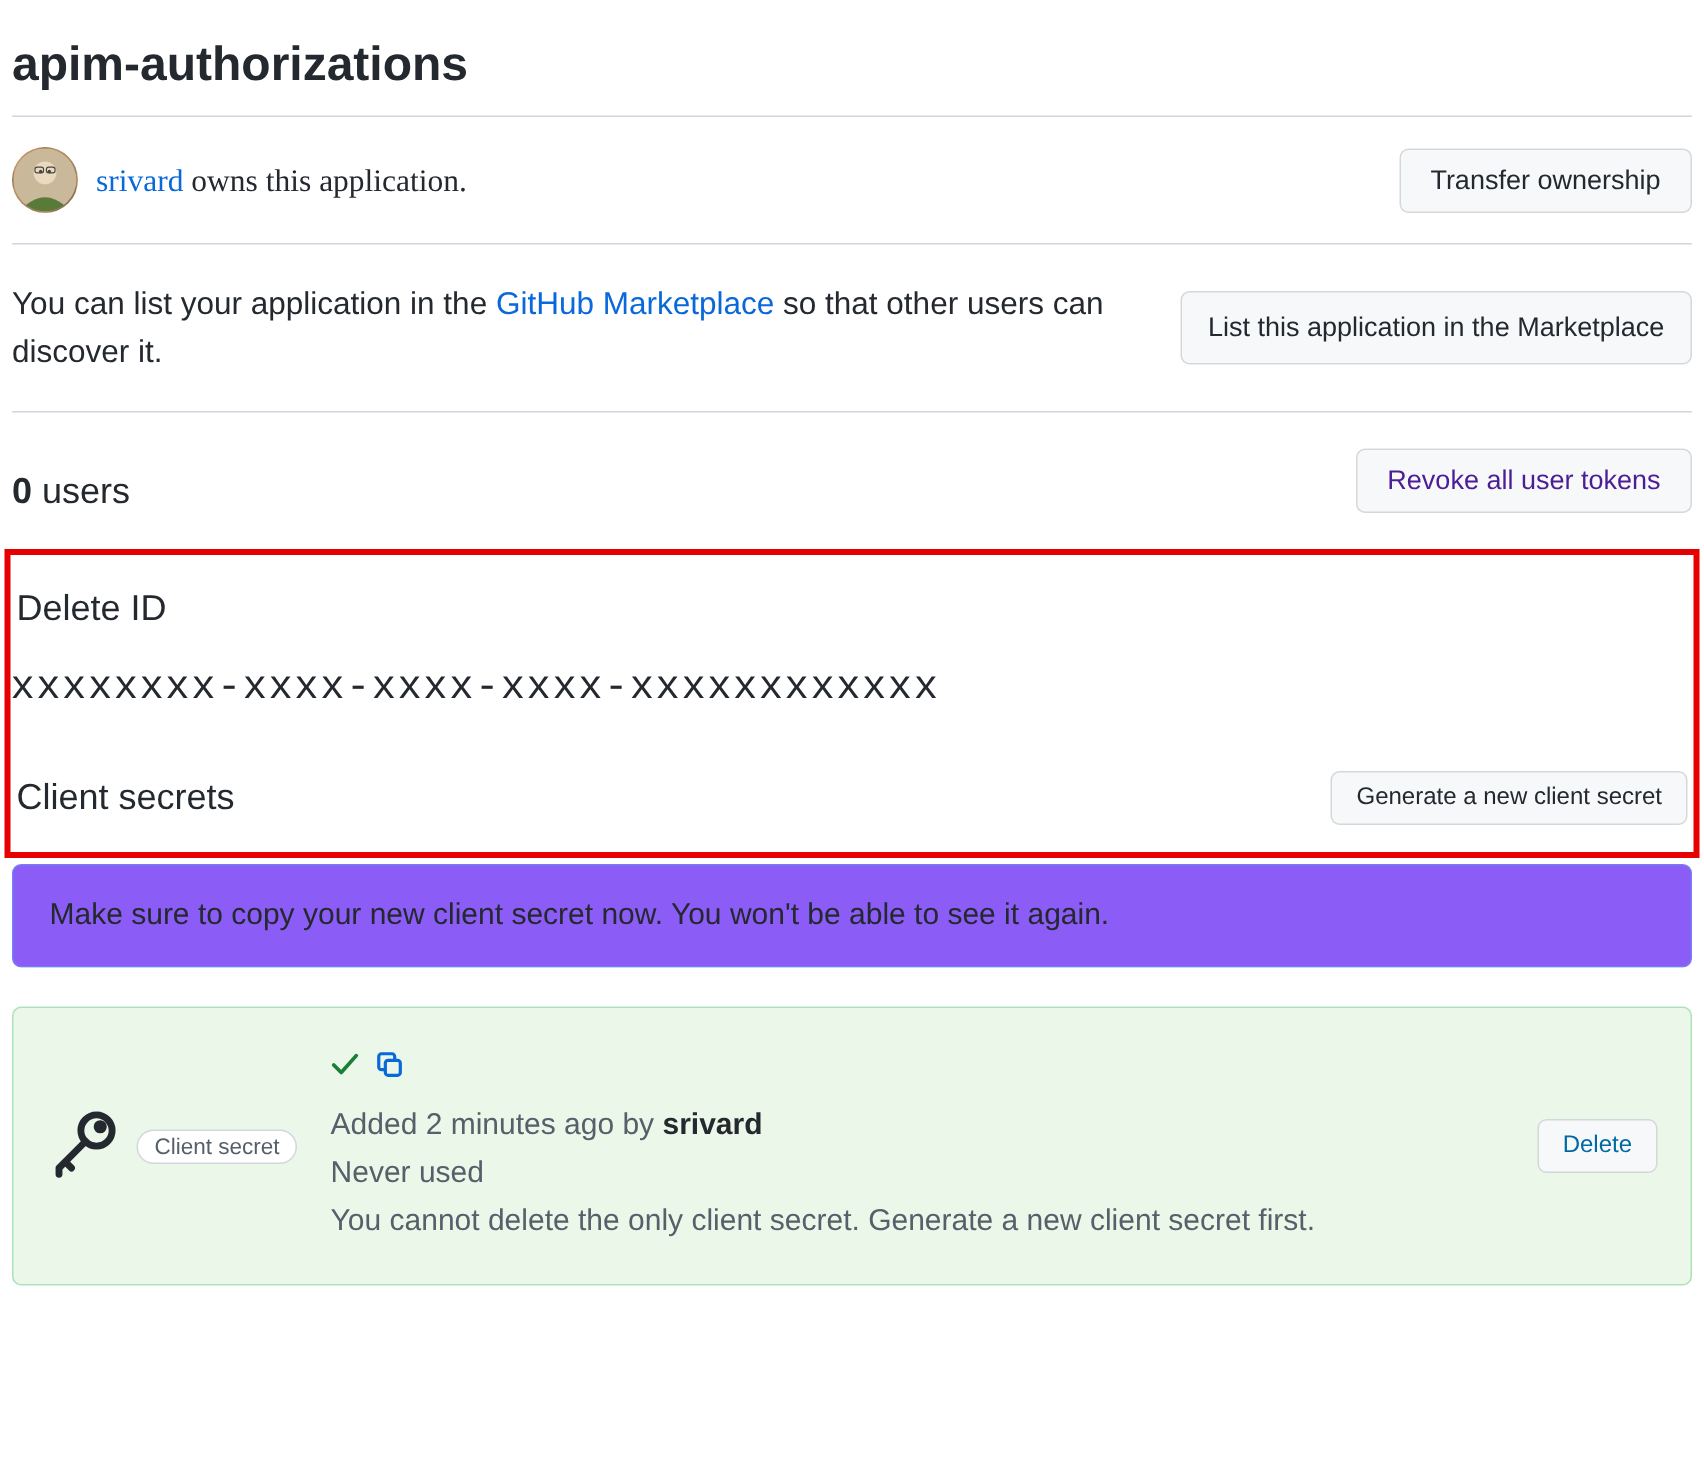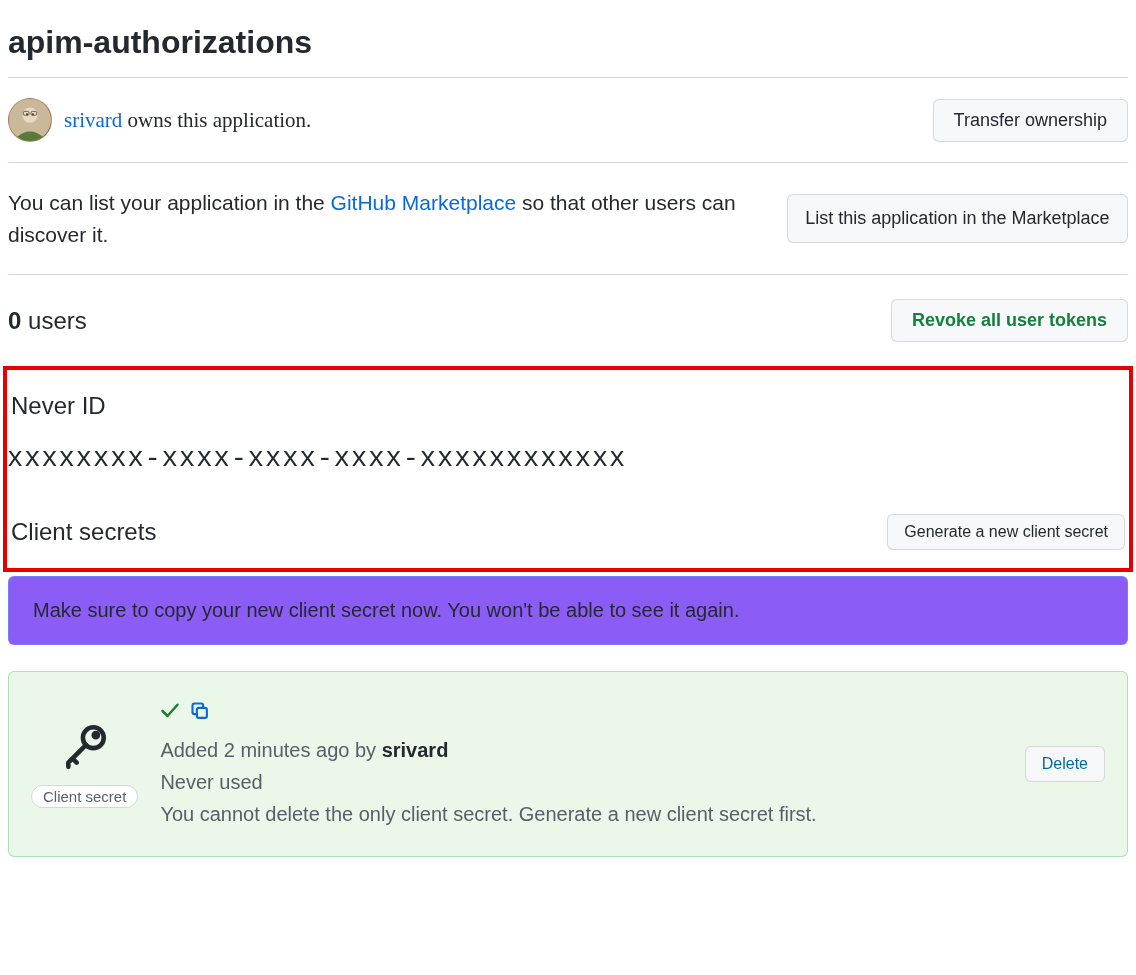--- a/index.html
+++ b/index.html
@@ -65,22 +65,21 @@
       color: #24292f;
       cursor: pointer;
       line-height: 1.5;
     }
     .btn-small {
       font-size: 16px;
       padding: 5px 16px;
       margin-left: 48px;
     }
     .btn-danger {
-      color: #15803d;
-      font-weight: bold;
+      color: #4c1d95;
     }
     .btn-danger-light {
       color: #0369a1;
     }
     .marketplace-row {
       display: flex;
       align-items: center;
       justify-content: space-between;
       gap: 16px;
       padding: 24px 0;
@@ -95,21 +94,21 @@
       text-decoration: none;
       margin-top: 24px;
     }
     .btn-multiline {
       width: 370px;
       text-align: center;
       padding: 10px 15px;
     }
     .users-row {
       display: flex;
-      align-items: center;
+      align-items: flex-end;
       justify-content: space-between;
       padding: 24px 0;
       border-bottom: 1px solid #d0d7de;
     }
     .users-heading {
       font-size: 24px;
       font-weight: 400;
     }
     .users-count {
       font-weight: 600;
@@ -155,21 +154,20 @@
       border: 1px solid rgba(74,194,107,0.4);
       border-radius: 6px;
       padding: 26px 22px;
       margin-top: 26px;
       display: flex;
       align-items: center;
       gap: 22px;
     }
     .secret-key-col {
       display: flex;
-      flex-direction: column;
       align-items: center;
       gap: 10px;
       text-align: right;
     }
     .key-icon {
       width: 50px;
       height: 50px;
     }
     .secret-badge {
       background: #ffffff;
@@ -242,21 +240,21 @@
 </div>
 
 <div class="users-row">
   <h2 class="users-heading">
     <span class="users-count">0</span><span> users</span>
   </h2>
   <button class="btn btn-danger">Revoke all user tokens</button>
 </div>
 
 <div class="highlight-box">
-  <h2 class="subhead">Never ID</h2>
+  <h2 class="subhead">Delete ID</h2>
   <div class="client-id-value">xxxxxxxx-xxxx-xxxx-xxxx-xxxxxxxxxxxx</div>
   <div class="secrets-row">
     <h2 class="subhead" style="padding-top:0">Client secrets</h2>
     <button class="btn btn-small">Generate a new client secret</button>
   </div>
 </div>
 
 <div class="flash">
   <span>Make sure to copy your new client secret now. You won't be able to see it again.</span>
 </div>

